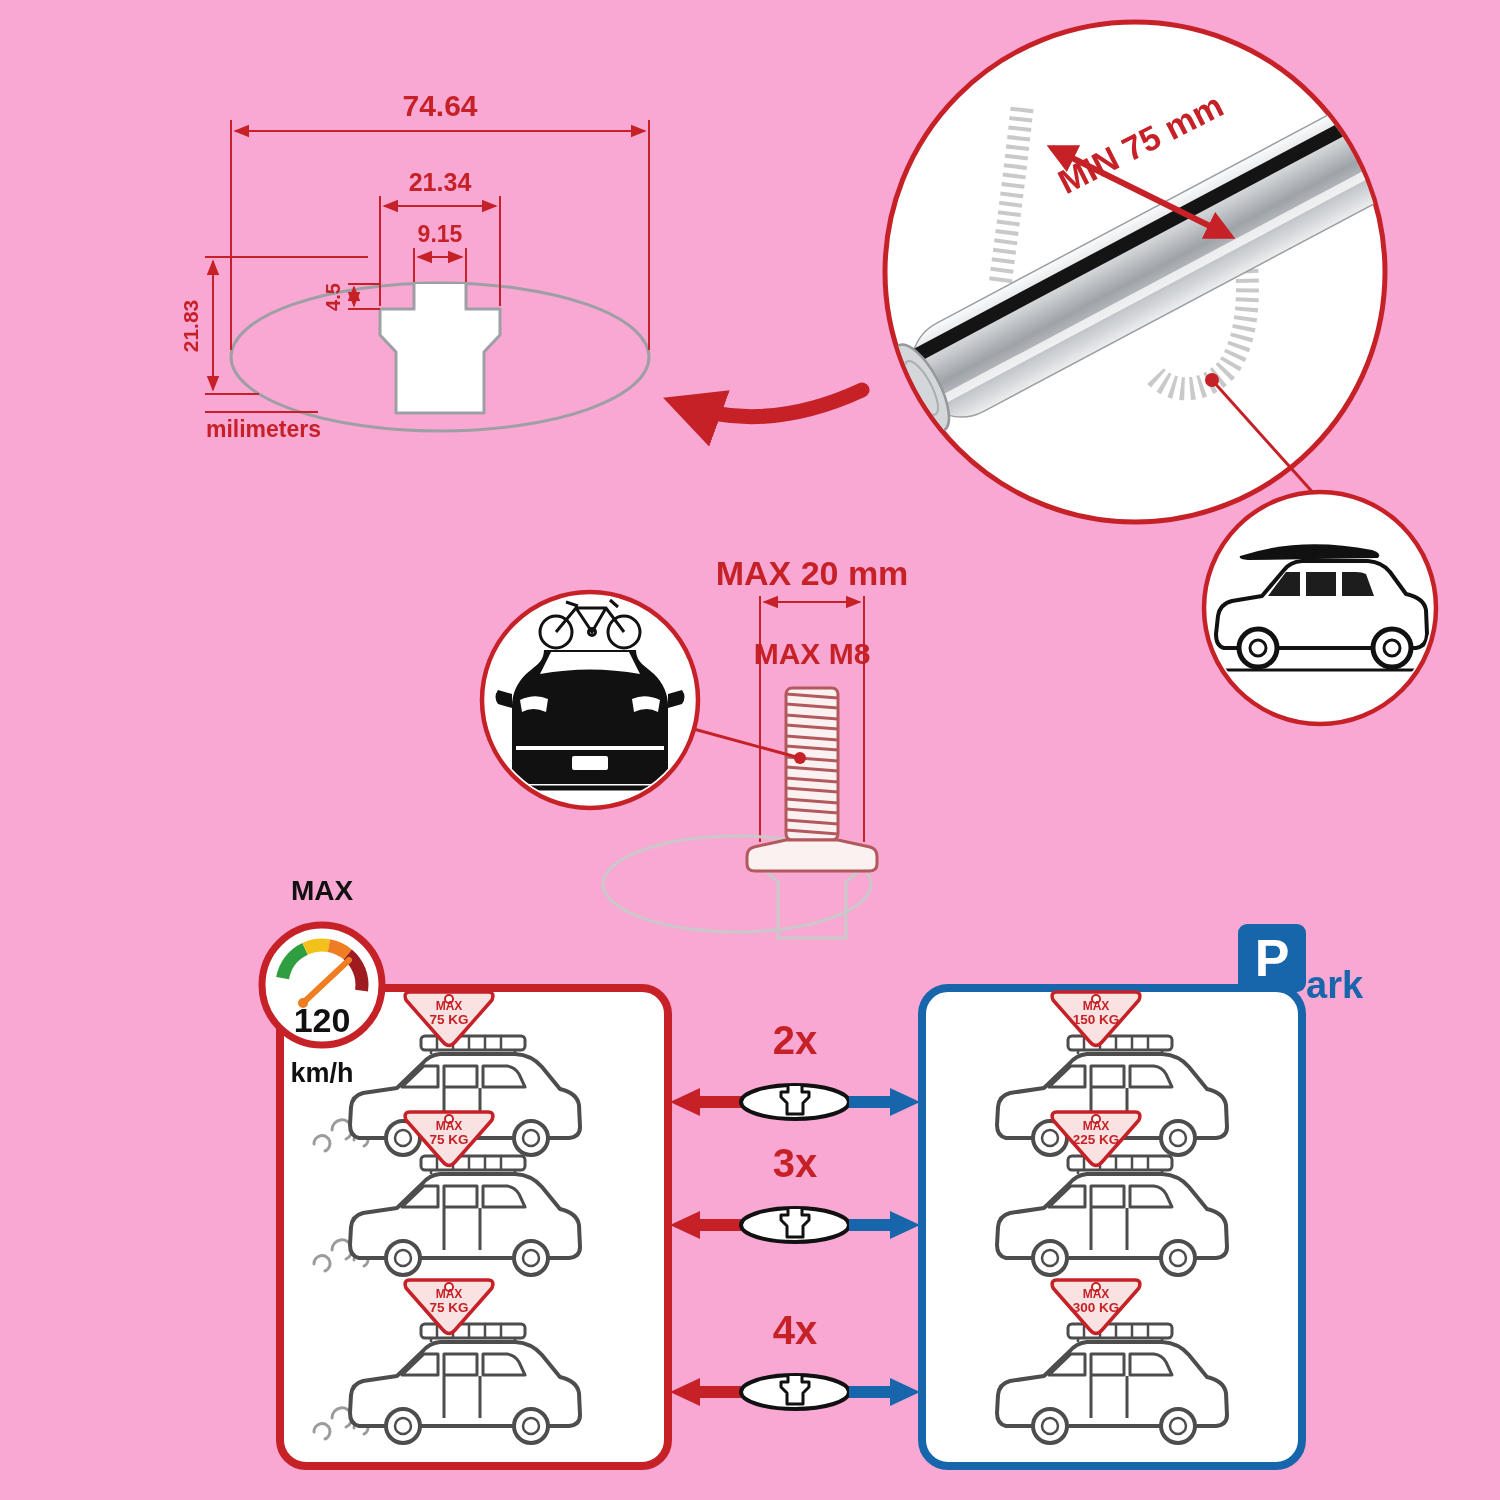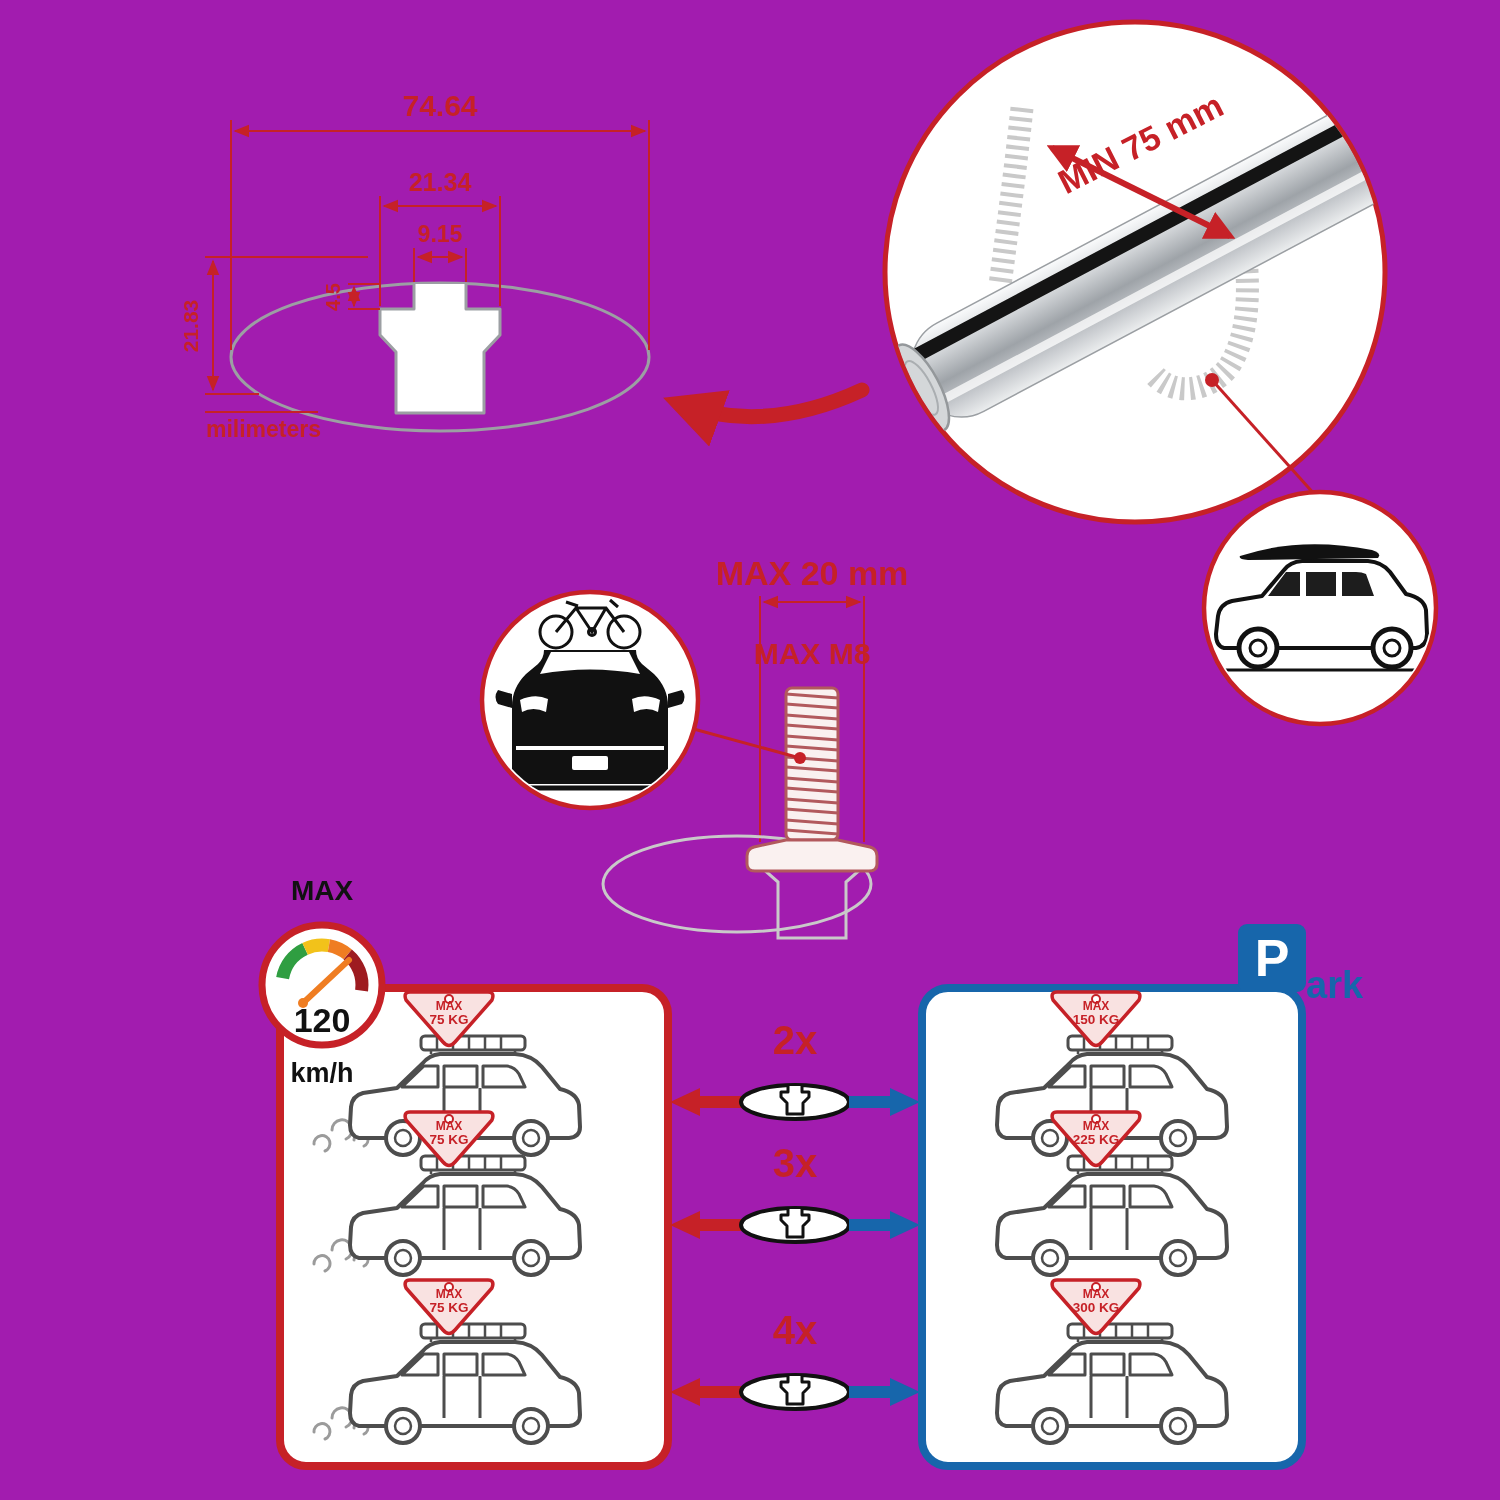--- a/index.html
+++ b/index.html
@@ -1,16 +1,16 @@
 <!DOCTYPE html>
 <html><head>
 <meta charset="utf-8">
 <style>
   html,body{margin:0;padding:0;background:#ffffff;}
-  .stage{position:relative;width:1500px;height:1500px;background:#a21caf;overflow:hidden;}
+  .stage{position:relative;width:1500px;height:1500px;background:#f9a8d4;overflow:hidden;}
   svg{display:block;}
   text{font-family:"Liberation Sans",sans-serif;}
   .dim{fill:#c62127;font-weight:bold;}
   .red{fill:#c62127;}
   .blue{fill:#1766ab;}
 </style>
 </head>
 <body>
 
 <div class="stage">

